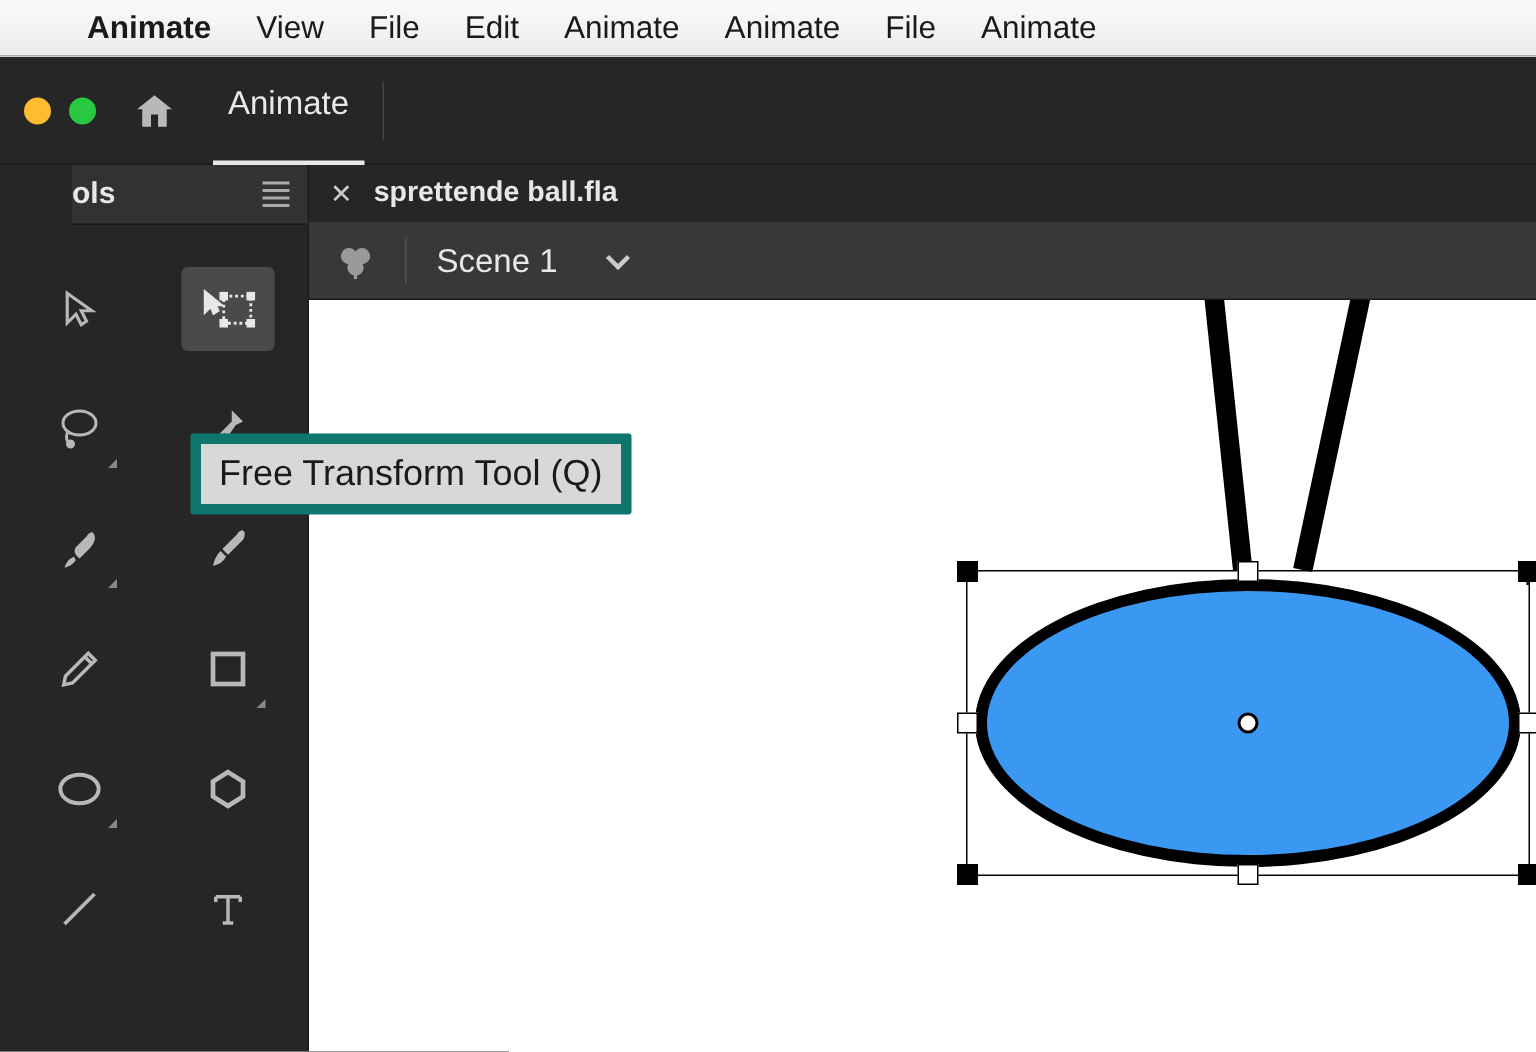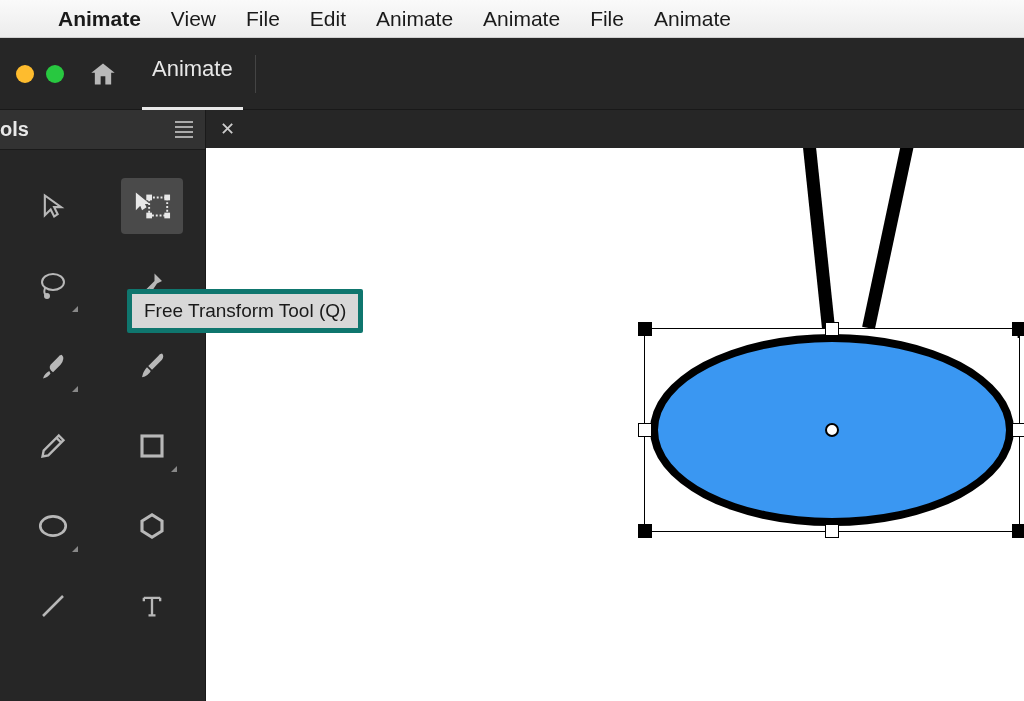--- a/index.html
+++ b/index.html
@@ -88,20 +88,21 @@
       flex-shrink: 0;
     }
     .tools-header {
       display: flex;
       align-items: center;
       justify-content: space-between;
       padding: 6px 8px 6px 0;
       background: #323232;
       border-bottom: 1px solid #1a1a1a;
       height: 40px;
+      margin-left: 48px;
     }
     .tools-title {
       color: #e8e8e8;
       font-size: 20px;
       font-weight: 600;
     }
     .tools-menu-icon {
       color: #aaa;
       display: flex;
       flex-direction: column;
@@ -258,23 +259,23 @@
       font-weight: 200;
       font-family: sans-serif;
     }
 
     
     .tooltip {
       position: absolute;
       left: 127px;
       top: 289px;
       background: #d8d8d8;
-      border: 5px solid #0f766e;
+      border: 7px solid #0f766e;
       padding: 6px 12px;
-      font-size: 19px;
+      font-size: 24px;
       color: #1a1a1a;
       border-radius: 2px;
       z-index: 100;
     }
   </style>
 </head>
 <body>
 
 <div class="menubar">
   <span class="apple-logo"></span>
@@ -395,20 +396,38 @@
             <path d="M5 5 L19 5 M12 5 L12 20 M9 20 L15 20 M5 5 L5 8 M19 5 L19 8"></path>
           </svg>
       </div>
 
     </div>
   </div>
 
   <div class="editor">
     <div class="doc-tabs">
       <span class="close-x">✕</span>
+      <span>sprettende ball.fla</span>
+    </div>
+    <div class="scene-bar">
+      <span class="scene-icon">
+        <svg width="26" height="26" viewBox="0 0 24 24" fill="currentColor">
+            <circle cx="8" cy="9" r="5"></circle>
+            <circle cx="16" cy="9" r="5"></circle>
+            <circle cx="12" cy="16" r="5"></circle>
+            <path d="M12 18 L12 23" stroke="currentColor" stroke-width="2"></path>
+          </svg>
+      </span>
+      <div class="scene-divider"></div>
+      <span>Scene 1</span>
+      <span class="scene-chevron">
+        <svg width="20" height="14" viewBox="0 0 20 14" fill="none" stroke="currentColor" stroke-width="3">
+            <path d="M3 4 L10 11 L17 4"></path>
+          </svg>
+      </span>
     </div>
 
     <div class="canvas-wrap">
       <div class="ball-group">
         <div class="rope1"></div>
         <div class="rope2"></div>
         <div class="ball-ellipse"></div>
         <div class="selection-box">
           <div class="sel-handle" style="left:-7px;top:-7px"></div>
           <div class="sel-handle mid" style="left:50%;top:-7px;margin-left:-7px"></div>

